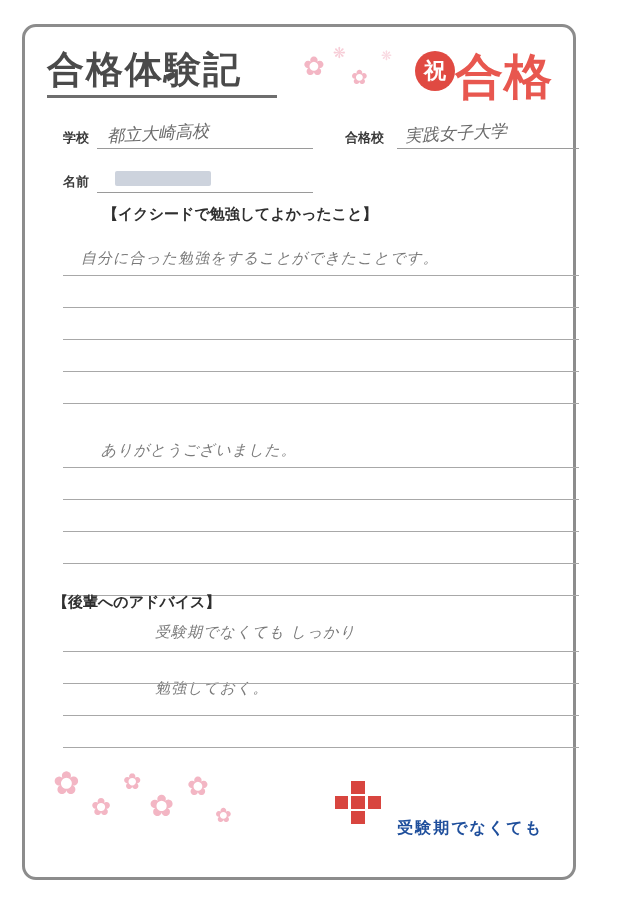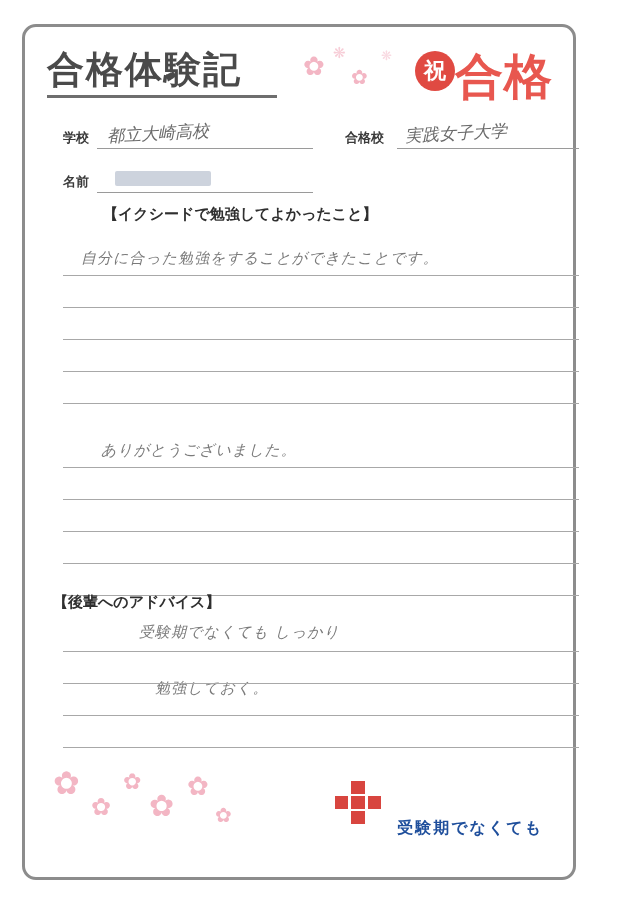--- a/index.html
+++ b/index.html
@@ -252,21 +252,21 @@
   <div class="rule" style="top:376px;"></div>
 
   <div class="answer" style="left:56px; top:414px;margin-left:20px;">ありがとうございました。</div>
   <div class="rule" style="top:440px;"></div>
   <div class="rule" style="top:472px;"></div>
   <div class="rule" style="top:504px;"></div>
   <div class="rule" style="top:536px;"></div>
   <div class="rule" style="top:568px;"></div>
 
   <div class="sect-title" style="left:28px; top:566px;">【後輩へのアドバイス】</div>
-  <div class="answer" style="left:114px; top:596px;">受験期でなくても しっかり</div>
+  <div class="answer" style="left:130px; top:596px;">受験期でなくても しっかり</div>
   <div class="rule" style="top:624px;"></div>
   <div class="answer" style="left:130px; top:652px;">勉強しておく。</div>
   <div class="rule" style="top:656px;"></div>
   <div class="rule" style="top:688px;"></div>
   <div class="rule" style="top:720px;"></div>
 
   <div class="footer">
     <div class="sakura" style="left:28px; bottom:78px; font-size:32px;">
         <span>✿</span>
       </div>

